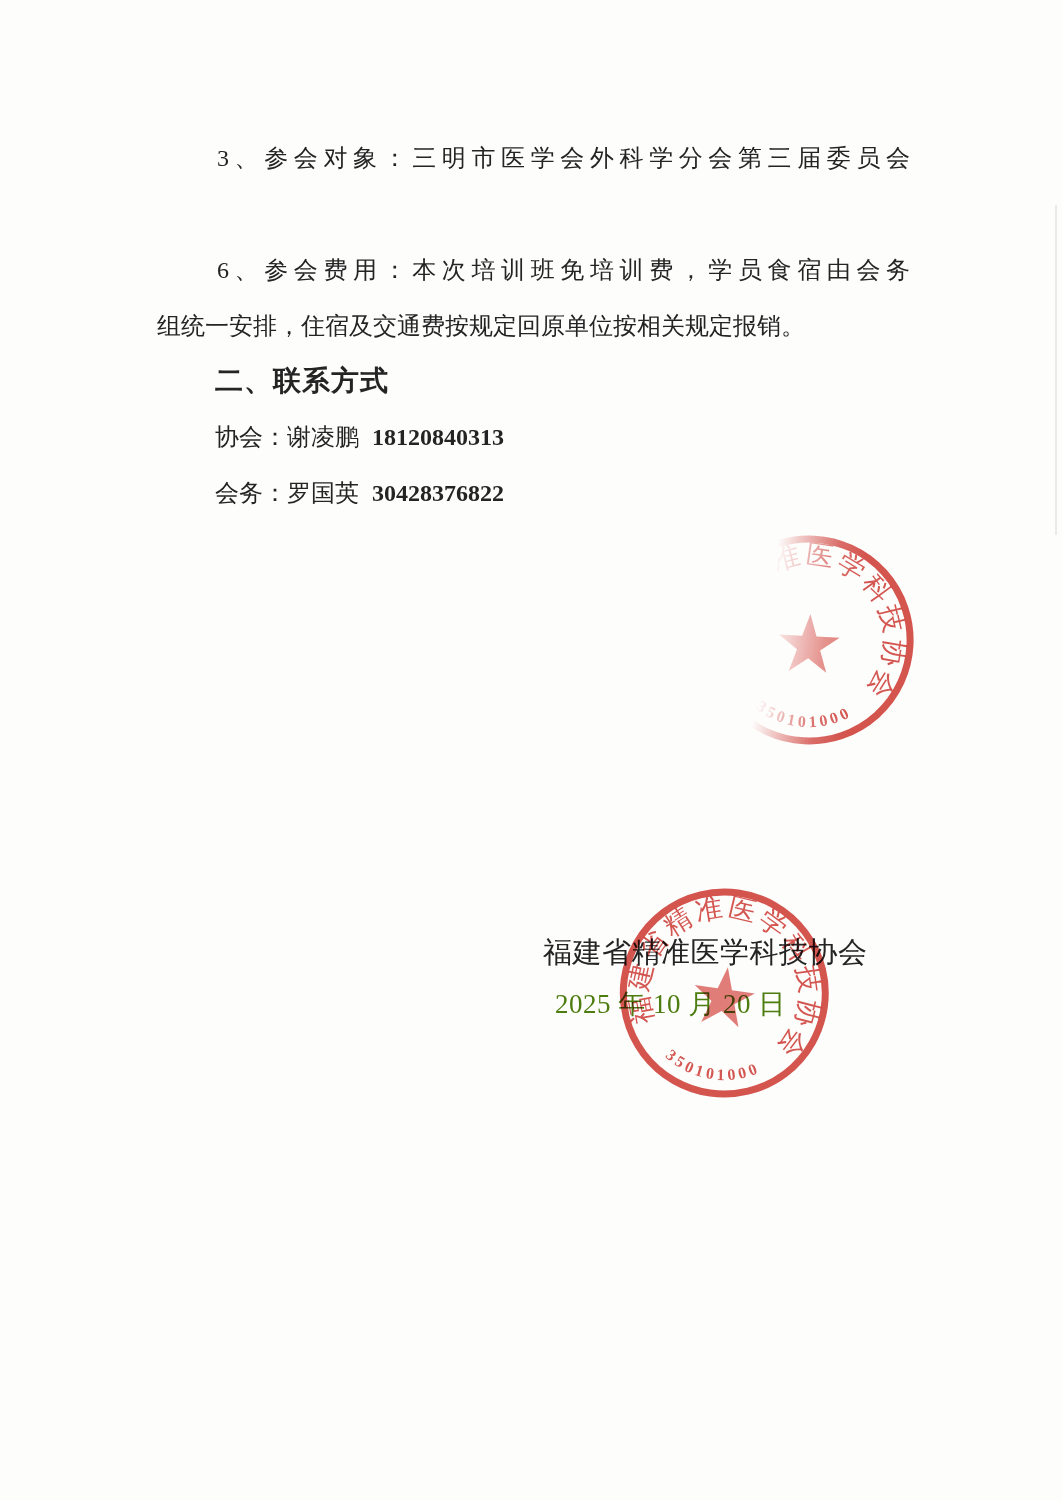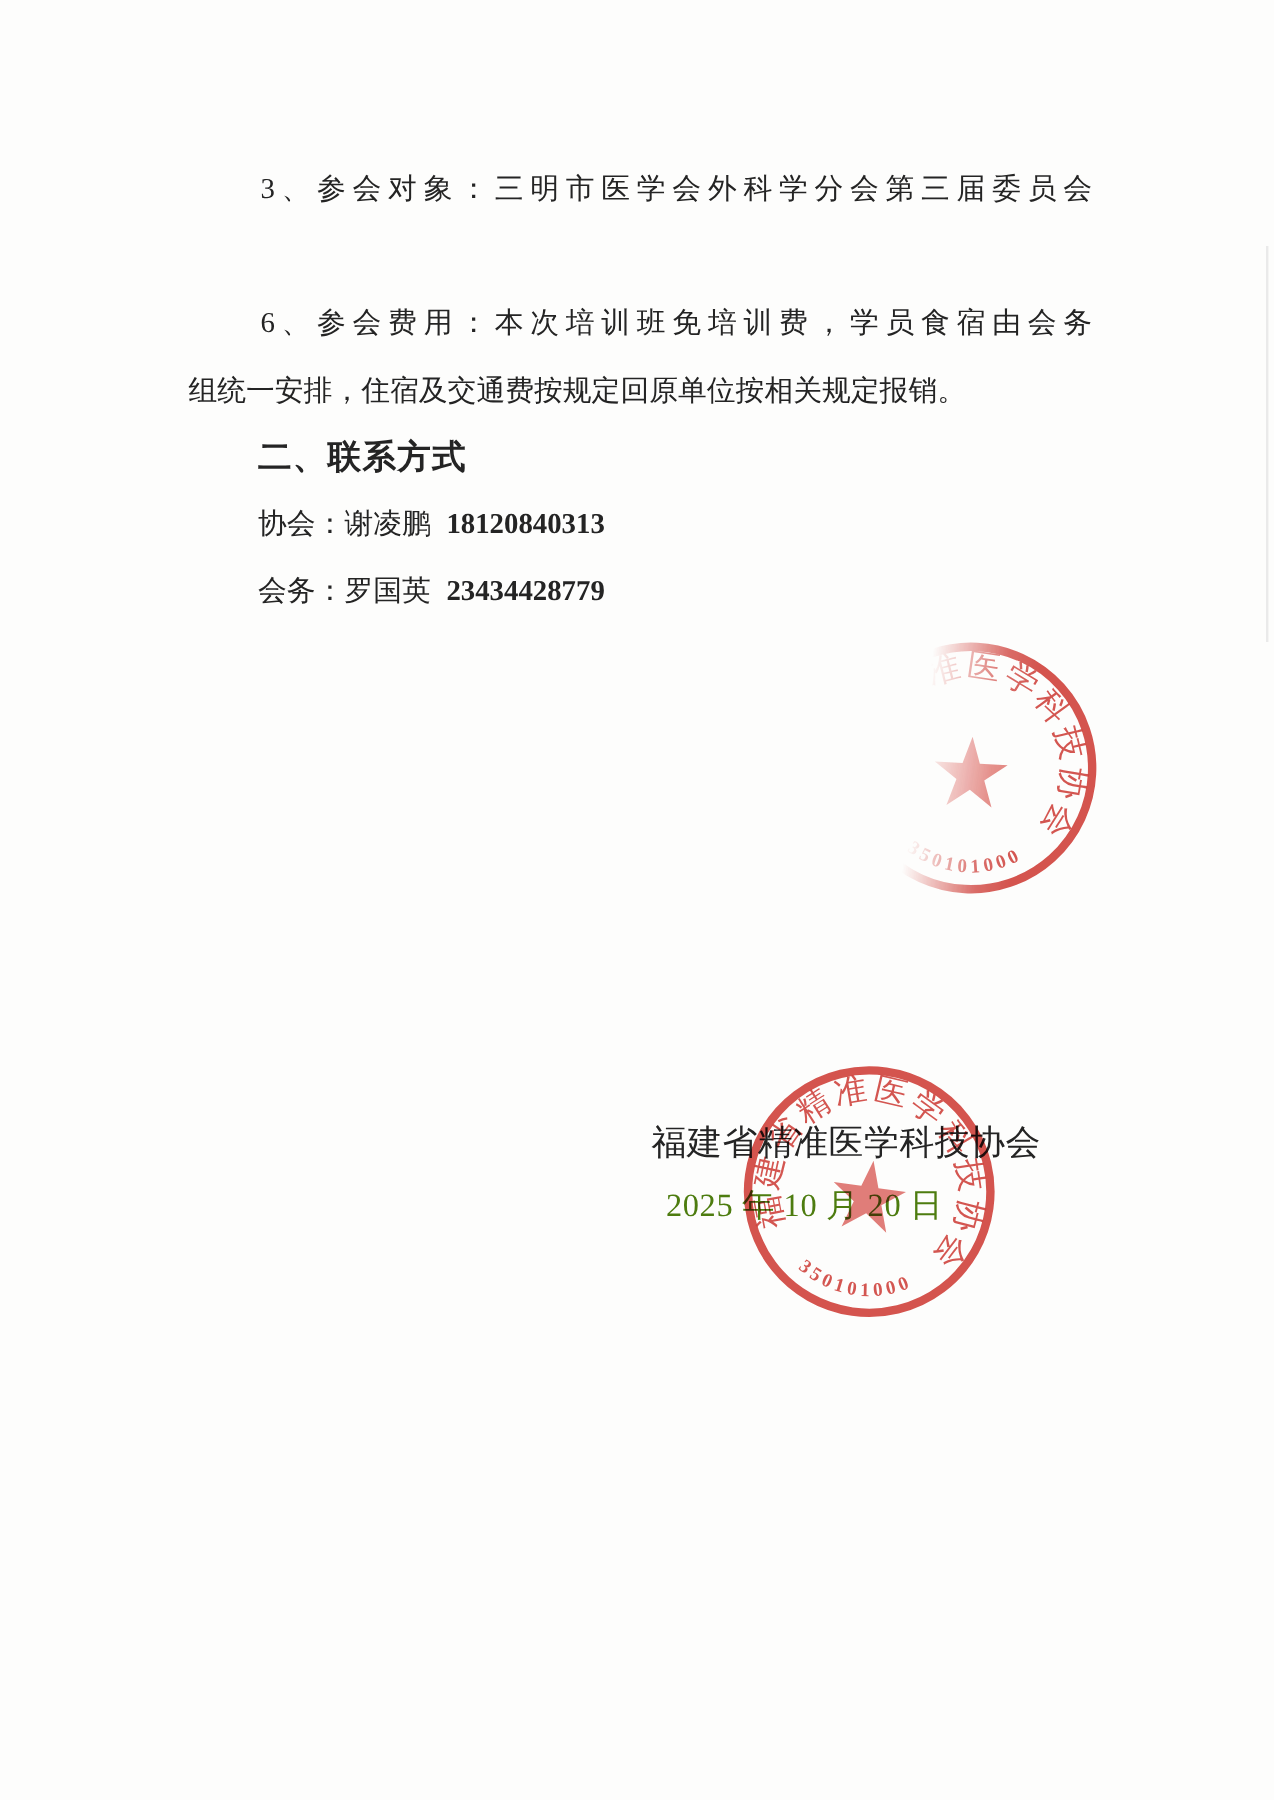--- a/index.html
+++ b/index.html
@@ -73,21 +73,21 @@
   <div class="line justify indent1" style="top:140px">3、参会对象：三明市医学会外科学分会第三届委员会</div>
   <div class="line justify indent1" style="top:252px">6、参会费用：本次培训班免培训费，学员食宿由会务</div>
   <div class="line heading indent2" style="top:363px">二、联系方式</div>
 
   <div class="line" style="top:308px">组统一安排，住宿及交通费按规定回原单位按相关规定报销。</div>
 
   <div class="line indent2" style="top:419px">
     <span>协会：谢凌鹏</span><span class="phone">18120840313</span>
   </div>
   <div class="line indent2" style="top:475px">
-    <span>会务：罗国英</span><span class="phone">23434428779</span>
+    <span>会务：罗国英</span><span class="phone">30428376822</span>
   </div>
 
   <div class="sig-org">福建省精准医学科技协会</div>
   <div class="sig-date">2025 年 10 月 20 日</div>
 
   <div class="seal seal-top">
     <svg width="260" height="260" viewBox="0 0 260 260">
       <circle cx="130" cy="130" r="101" fill="none" stroke="#ce352f" stroke-width="7" opacity="0.92"></circle>
       <polygon points="130,104 137.2,126.1 160.4,126.1 141.6,139.8 148.8,161.9 130,148.2 111.2,161.9 118.4,139.8 99.6,126.1 122.8,126.1" fill="#d8504a" opacity="0.8"></polygon>
       <defs>

